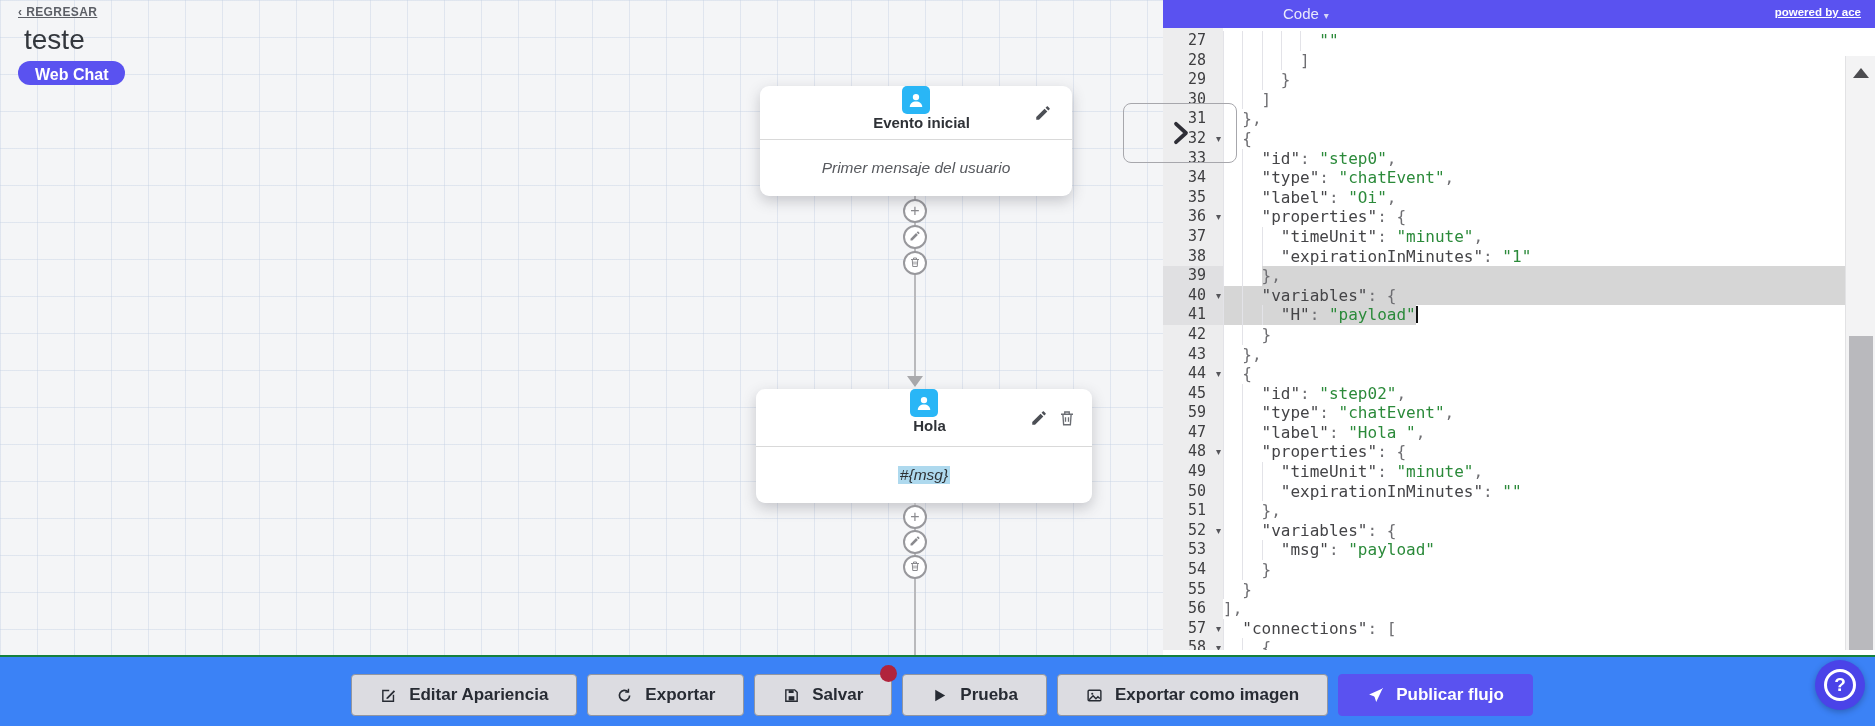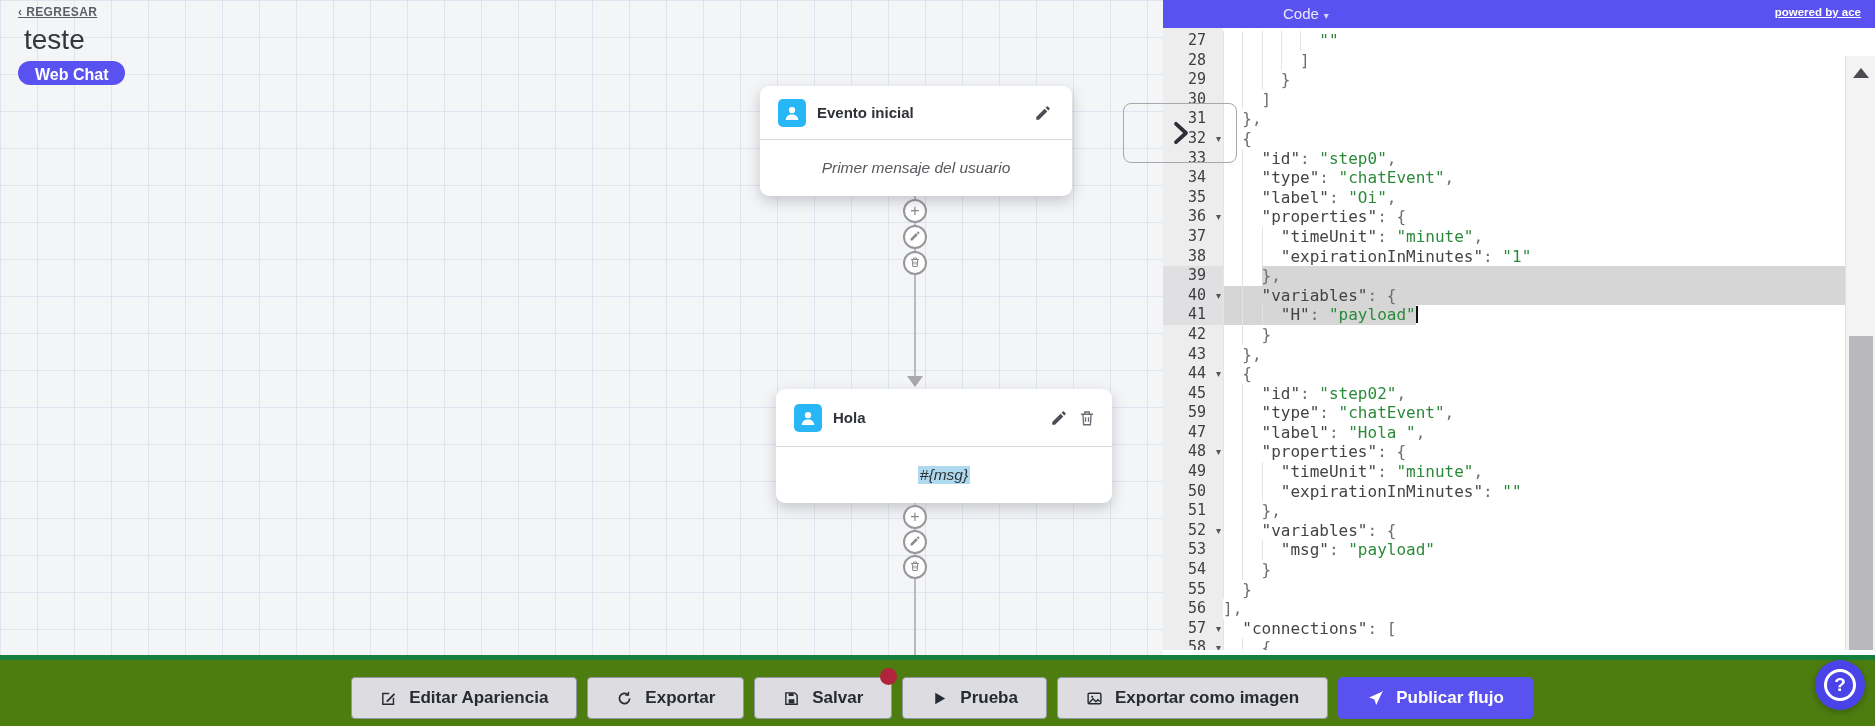--- a/index.html
+++ b/index.html
@@ -19,23 +19,23 @@
     color:#5c5f66; text-decoration:underline; letter-spacing:.4px; cursor:pointer; }
   .flow-title { position:absolute; left:24px; top:24px; font-size:28px; font-weight:500; color:#33373d; }
   .channel-badge { position:absolute; left:18px; top:61px; height:24px; line-height:28px;
     padding:0 17px; border-radius:14px; background:var(--accent); color:#fff;
     font-size:16px; font-weight:bold; }
 
   
   .node { position:absolute; background:#fff; border-radius:9px;
     box-shadow:0 5px 14px rgba(60,60,70,.25); }
   .node-1 { left:760px; top:86px;  width:312px; height:110px; }
-  .node-2 { left:776px; top:389px; width:336px; height:114px; }
+  .node-2 { left:756px; top:389px; width:336px; height:114px; }
   .node-head { position:relative; height:54px; display:flex; align-items:center; padding:0 18px;
-    border-bottom:1px solid #d9d9d9; }
+    border-bottom:1px solid #d9d9d9;flex-direction:column; }
   .node-2 .node-head { height:58px; }
   .node-avatar { width:28px; height:28px; border-radius:5px; background:var(--cyan);
     display:flex; align-items:center; justify-content:center; flex:0 0 auto; }
   .node-avatar svg { width:20px; height:20px; }
   .node-title { margin-left:11px; font-size:15px; font-weight:bold; color:#2f3237; }
   .node-action { position:absolute; top:50%; transform:translateY(-50%); width:18px; height:18px;
     color:#4c4f55; cursor:pointer; }
   .node-action svg { width:100%; height:100%; }
   .act-edit-1 { right:20px; }
   .act-edit-2 { right:44px; }
@@ -95,21 +95,21 @@
   .sb-thumb { position:absolute; top:280px; left:3px; width:24px; height:337px;
     background:#b9b9bd; cursor:pointer; }
 
   
   .collapse-box { position:absolute; left:1123px; top:103px; width:114px; height:60px;
     border:1px solid #a7a7ac; border-radius:8px; background:transparent; cursor:pointer; z-index:5; }
   .collapse-box svg { position:absolute; left:47px; top:15px; width:20px; height:28px; }
 
   
   .toolbar { position:absolute; left:0; top:655px; width:1875px; height:71px;
-    background:#4d7c0f; border-top:5px solid #15803d; }
+    background:#3b82f6; border-top:2px solid #15803d; }
   .btn-row { position:absolute; left:0; top:17px; width:1884px; display:flex;
     justify-content:center; gap:10px; }
   .tb-btn { height:42px; display:flex; align-items:center; justify-content:center; gap:12px;
     padding:0 28px; background:#dcdce1; border:1px solid #9296a0; border-radius:4px;
     font-family:"Liberation Sans", sans-serif; font-size:17px; font-weight:bold; color:#272b33;
     cursor:pointer; position:relative; }
   .tb-btn svg { width:17px; height:17px; }
   .tb-btn.primary { background:var(--accent); border-color:var(--accent); color:#fff; }
   .tb-badge { position:absolute; top:-10px; right:-6px; width:17px; height:17px;
     border-radius:50%; background:var(--red); }

